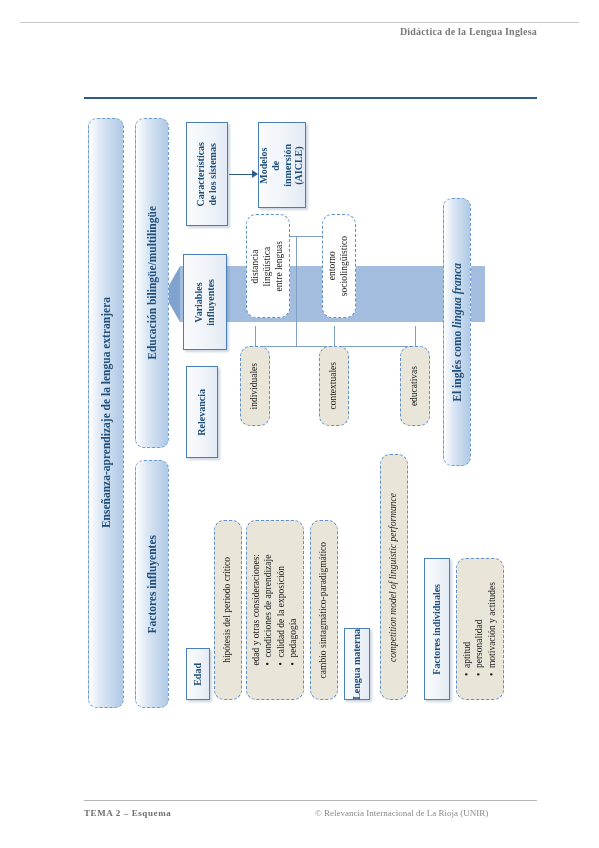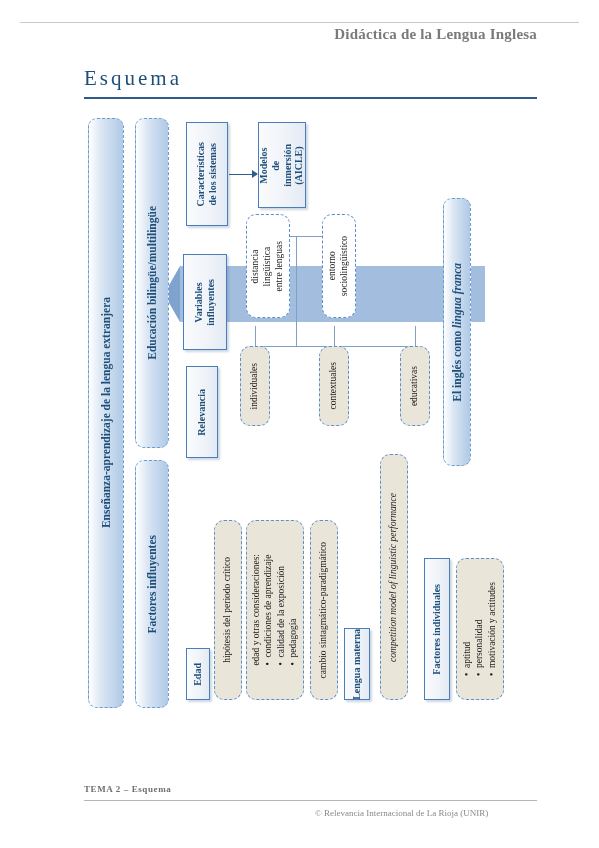--- a/index.html
+++ b/index.html
@@ -3,29 +3,29 @@
 <meta charset="utf-8">
 <style>
   html,body{margin:0;padding:0;background:#fff;}
   body{width:599px;height:848px;position:relative;overflow:hidden;
        font-family:"Liberation Serif", serif;color:#1F3864;}
 
   
   #page{position:absolute;inset:0;background:#ffffff;}
 
   .hdr-rule{position:absolute;left:20px;right:20px;top:22px;height:1px;background:#c9c9c9;}
-  .hdr-text{position:absolute;right:62px;top:26px;font-size:15px;font-weight:bold;
+  .hdr-text{position:absolute;right:62px;top:26px;font-size:10px;font-weight:bold;
             color:#7a7a7a;letter-spacing:.2px;white-space:nowrap;text-align:right;}
 
   .title{position:absolute;left:84px;top:66px;font-size:21px;letter-spacing:3px;
          color:#1F4E79;font-weight:normal;}
   .title-rule{position:absolute;left:84px;right:62px;top:97px;height:2px;background:#2E5C8A;}
 
   .ftr-rule{position:absolute;left:84px;right:62px;top:800px;height:1px;background:#b5b5b5;}
-  .ftr-left{position:absolute;left:84px;top:784px;font-size:9px;font-weight:bold;
+  .ftr-left{position:absolute;left:84px;top:808px;font-size:9px;font-weight:bold;
             color:#6f6f6f;letter-spacing:.6px;}
   .ftr-right{position:absolute;left:315px;top:808px;font-size:9px;color:#8a8a8a;}
 
   
   #diagram{position:absolute;left:0;top:108px;width:599px;height:680px;}
 
   
   .vt{writing-mode:vertical-rl;transform:rotate(180deg);white-space:nowrap;}
 
   
@@ -74,21 +74,20 @@
   .bl{white-space:nowrap;}
 </style>
 </head>
 <body>
 
 <div id="page">
 
   <div class="hdr-rule"></div>
   <div class="hdr-text">Didáctica de la Lengua Inglesa</div>
 
-  <div class="title">Esquema</div>
   <div class="title-rule"></div>
 
   <div id="diagram">
 
     <div class="band" style="left:180px;top:158px;width:305px;height:56px;"></div>
     <div class="band-head" style="left:164px;top:158px;"></div>
 
     <div class="ln lnv" style="left:296px;top:128px;height:110px;"></div>
     <div class="ln lnh" style="left:258px;top:128px;width:76px;"></div>
     <div class="ln lnv" style="left:258px;top:128px;height:18px;"></div>

